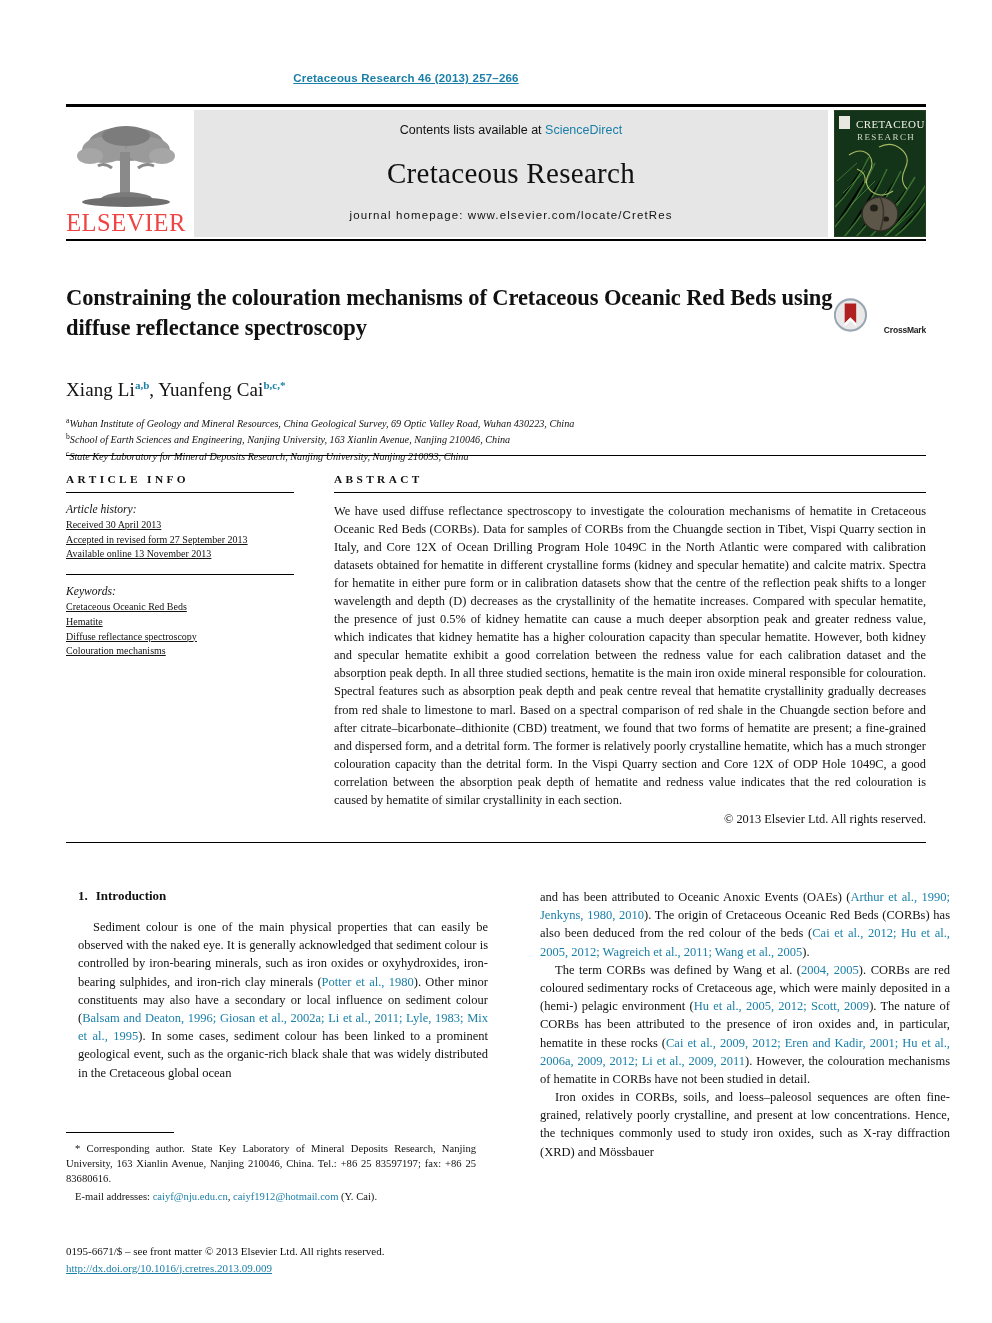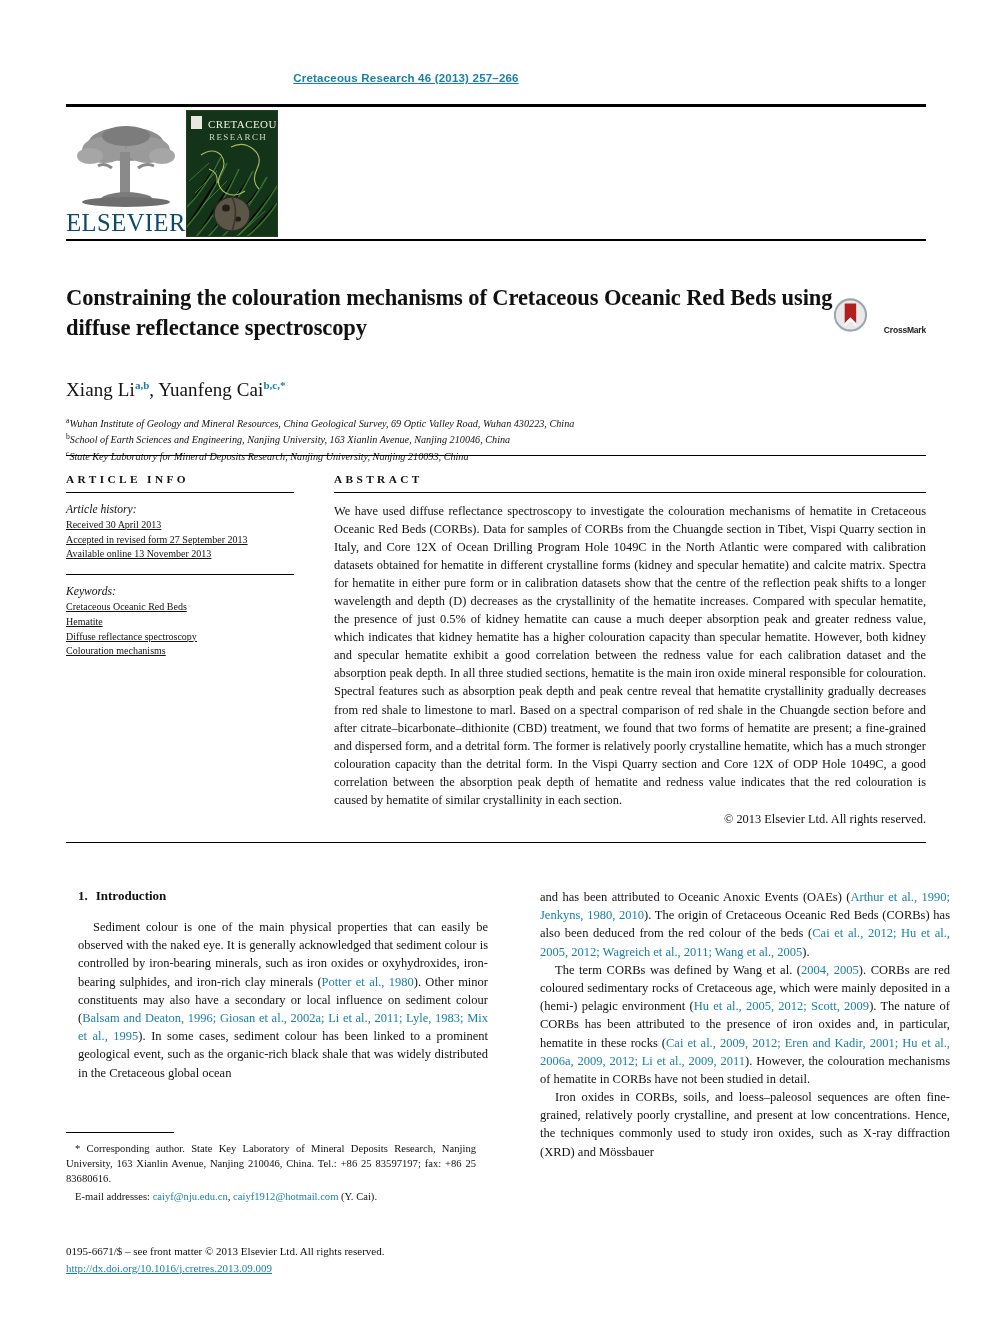--- a/index.html
+++ b/index.html
@@ -59,21 +59,21 @@
     justify-content: flex-end;
     align-items: center;
     padding-bottom: 2px;
     box-sizing: border-box;
   }
   .tree-svg { display:block; }
   .elsevier-word {
     font-family: "Liberation Serif", serif;
     font-size: 24.5px;
     letter-spacing: .5px;
-    color: #0c4a6e;
+    color: #ef4444;
     line-height: 1;
     margin-top: 1px;
   }
   .masthead-center {
     flex: 1 1 auto;
     background: #e6e6e6;
     margin: 0 6px 0 8px;
     display: flex;
     flex-direction: column;
     align-items: center;
@@ -348,20 +348,28 @@
             <rect x="46" y="30" width="10" height="44" fill="#8a8a8a"></rect>
             <path d="M30 74 Q52 66 76 74 L80 78 L24 78 Z" fill="#7a7a7a"></path>
             <ellipse cx="52" cy="80" rx="44" ry="5" fill="#6e6e6e"></ellipse>
             <path d="M38 46 Q30 40 24 44" stroke="#8a8a8a" stroke-width="3" fill="none"></path>
             <path d="M64 46 Q72 40 80 44" stroke="#8a8a8a" stroke-width="3" fill="none"></path>
           </g>
         </svg>
         <div class="elsevier-word">ELSEVIER</div>
       </div>
 
+      <div class="masthead-center">
+        <div class="contents-line">
+          <span>Contents lists available at</span>
+          <span class="sd">ScienceDirect</span>
+        </div>
+        <div class="journal-name">Cretaceous Research</div>
+        <div class="homepage-line">journal homepage: www.elsevier.com/locate/CretRes</div>
+      </div>
 
       <div class="cover-thumb">
         <svg width="90" height="127" viewBox="0 0 90 127">
           <rect width="90" height="127" fill="#14341a"></rect>
           <g stroke="#3f7a33" stroke-width="1.6" opacity=".85">
             <path d="M-4 120 Q22 92 40 52"></path>
               <path d="M8 127 Q34 98 52 58"></path>
             <path d="M20 127 Q46 100 66 60"></path>
               <path d="M34 127 Q58 104 80 66"></path>
             <path d="M48 127 Q70 108 92 72"></path>

